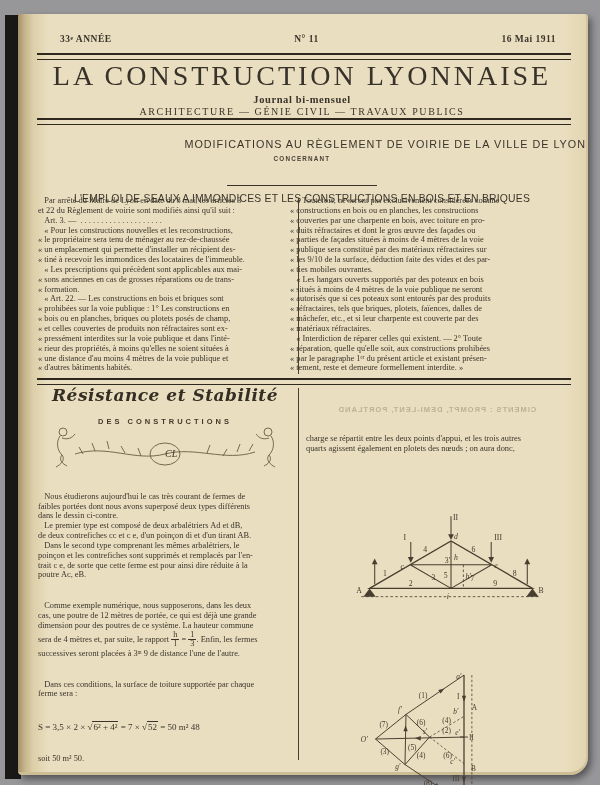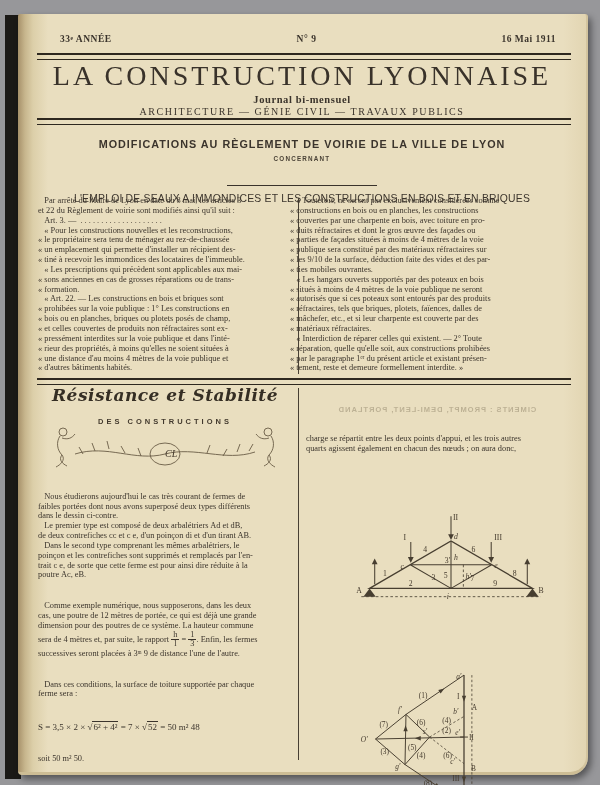--- a/index.html
+++ b/index.html
@@ -15,22 +15,22 @@
   
   .mast-row{top:20px;left:42px;right:30px;display:flex;justify-content:space-between;
     font-size:9.5px;font-weight:bold;letter-spacing:.5px;}
   .rule-dbl{left:19px;width:534px;height:4px;border-top:2px solid #2e281f;border-bottom:1px solid #2e281f;}
   .r1{top:39px;} .r2{top:104px;}
   .mast-title{top:46px;left:0;width:100%;text-align:center;font-size:28px;letter-spacing:3px;
     color:#39322a;white-space:nowrap;}
   .mast-sub{top:80px;left:0;width:100%;text-align:center;font-size:10.5px;font-weight:bold;letter-spacing:.6px;}
   .mast-tag{top:92px;left:0;width:100%;text-align:center;font-size:10px;letter-spacing:1.6px;white-space:nowrap;}
   
-  .h2a{top:124px;left:0;width:100%;text-align:center;font-family:"Liberation Sans",sans-serif;
-    font-weight:bold;font-size:10.8px;letter-spacing:1px;white-space:nowrap;}
+  .h2a{top:124px;left:0;width:100%;text-align:right;font-family:"Liberation Sans",sans-serif;
+    font-weight:normal;font-size:10.8px;letter-spacing:1px;white-space:nowrap;}
   .h2b{top:141px;left:0;width:100%;text-align:center;font-family:"Liberation Sans",sans-serif;
     font-weight:bold;font-size:6.3px;letter-spacing:1.2px;color:#4a4236;}
   .h2c{top:151px;left:0;width:100%;text-align:center;font-family:"Liberation Sans",sans-serif;
     font-weight:normal;font-size:10.4px;letter-spacing:.2px;white-space:nowrap;margin-top:28px;}
   .rule-sm{top:171px;left:50%;width:150px;margin-left:-75px;border-top:1px solid #3a332b;height:0;}
   
   .bodytext{font-size:8.35px;line-height:9.85px;white-space:pre-wrap;text-align:left;color:#3b342c;}
   .c1{top:182px;left:20px;width:254px;}
   .c2{top:182px;left:272px;width:258px;}
   .vdiv{width:1px;background:#473f33;}
@@ -65,21 +65,21 @@
 </head>
 <body>
 
 <div class="frame">
   <div class="spine"></div>
 
   <div class="page">
 
     <div class="abs mast-row">
       <span>33ᵉ ANNÉE</span>
-      <span>N° 9</span>
+      <span>N° 11</span>
       <span>16 Mai 1911</span>
     </div>
     <div class="abs rule-dbl r1"></div>
     <div class="abs mast-title">LA CONSTRUCTION LYONNAISE</div>
     <div class="abs mast-sub">Journal bi-mensuel</div>
     <div class="abs mast-tag">ARCHITECTURE  —  GÉNIE CIVIL  —  TRAVAUX PUBLICS</div>
     <div class="abs rule-dbl r2"></div>
 
     <div class="abs h2a">MODIFICATIONS AU RÈGLEMENT DE VOIRIE DE LA VILLE DE LYON</div>
     <div class="abs h2b">CONCERNANT</div>
@@ -174,21 +174,21 @@
       
       
       
     </div>
 
     <div class="abs vdiv vd2"></div>
 
     <div class="abs bodytext c4">
       <div class="bleed">CIMENTS : PROMPT, DEMI-LENT, PORTLAND</div>
       <div class="p">charge se répartit entre les deux points d'appui, et les trois autres
-quarts agissent également en chacun des nœuds ; on aura donc,</div>
+quarts agissent également en plotets des nœuds ; on aura donc,</div>
 
       
       <div class="truss-wrap">
         <svg width="196" height="100" viewBox="0 0 190 97">
           <path class="dline thick" d="M16,78 L95,32 L174,78 Z"></path>
           <path class="dline" d="M55.5,55 L134.5,55 M55.5,55 L95,78 M95,78 L134.5,55 M95,32 L95,78"></path>
           <path class="dline dash" d="M107,55 L107,78 M8,86 L182,86"></path>
 
           <path class="dline" d="M95,8 L95,28 M56,33 L56,50 M134,33 L134,50"></path>
           <path class="ah" d="M95,31 L92.2,25.5 L97.8,25.5 Z"></path>

